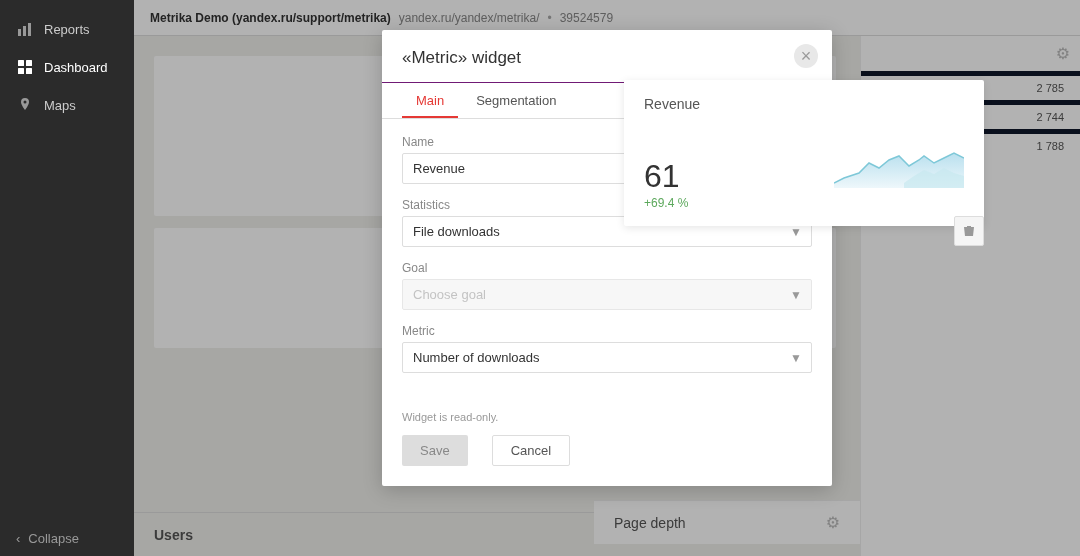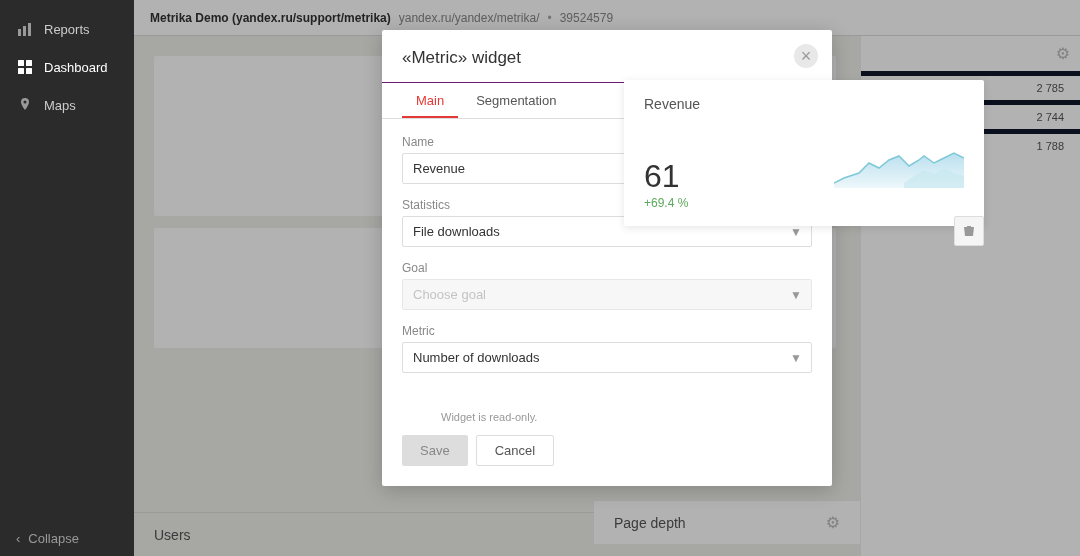--- a/index.html
+++ b/index.html
@@ -255,21 +255,21 @@
 
     .readonly-note {
       font-size: 11px;
       color: #999;
       margin-bottom: 12px;
       margin-top: 8px;
     }
 
     .modal-footer {
       display: flex;
-      gap: 8px;
+      gap: 24px;
       padding: 0 20px;
       margin-top: 4px;
     }
 
     .btn-save {
       padding: 7px 18px;
       background: #ddd;
       border: none;
       border-radius: 2px;
       font-size: 13px;
@@ -351,20 +351,21 @@
       position: absolute;
       bottom: 0;
       left: 0;
       right: 0;
       background: #fff;
       padding: 12px 20px;
       border-top: 1px solid #eee;
       display: flex;
       align-items: center;
       justify-content: space-between;
+      font-weight: bold;
     }
     .users-widget-title {
       font-size: 14px;
       color: #555;
     }
     .page-depth-title {
       font-size: 14px;
       color: #555;
     }
 
@@ -557,21 +558,21 @@
           <div class="form-label">Metric</div>
           <div class="form-select-wrapper">
             <select class="form-select">
               <option>Number of downloads</option>
             </select>
             <span class="select-arrow">▼</span>
           </div>
         </div>
       </div>
 
-      <div class="readonly-note" style="padding: 0 20px; margin-left: 39px;">Widget is read-only.</div>
+      <div class="readonly-note" style="padding: 0 20px;">Widget is read-only.</div>
 
       <div class="modal-footer">
         <button class="btn-save">Save</button>
         <button class="btn-cancel">Cancel</button>
       </div>
     </div>
 
     <div class="preview-area">
       <div class="preview-widget">
         <div class="preview-left">

